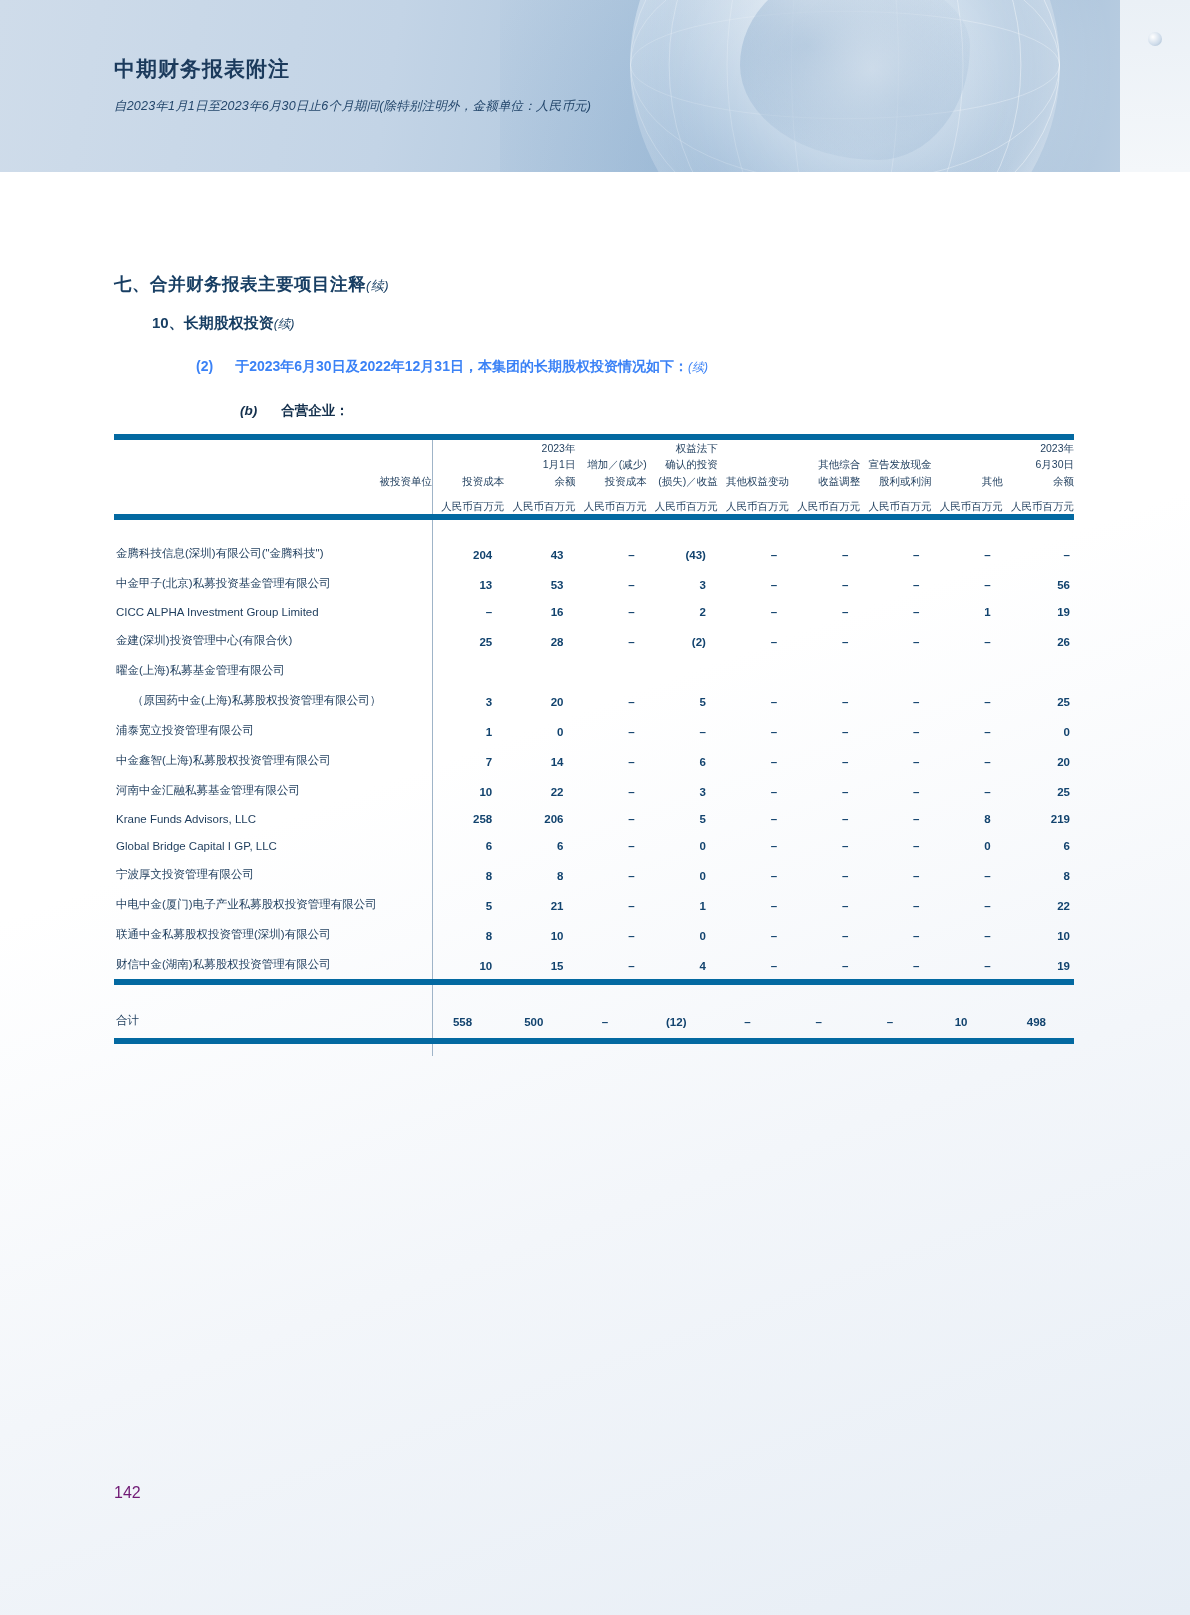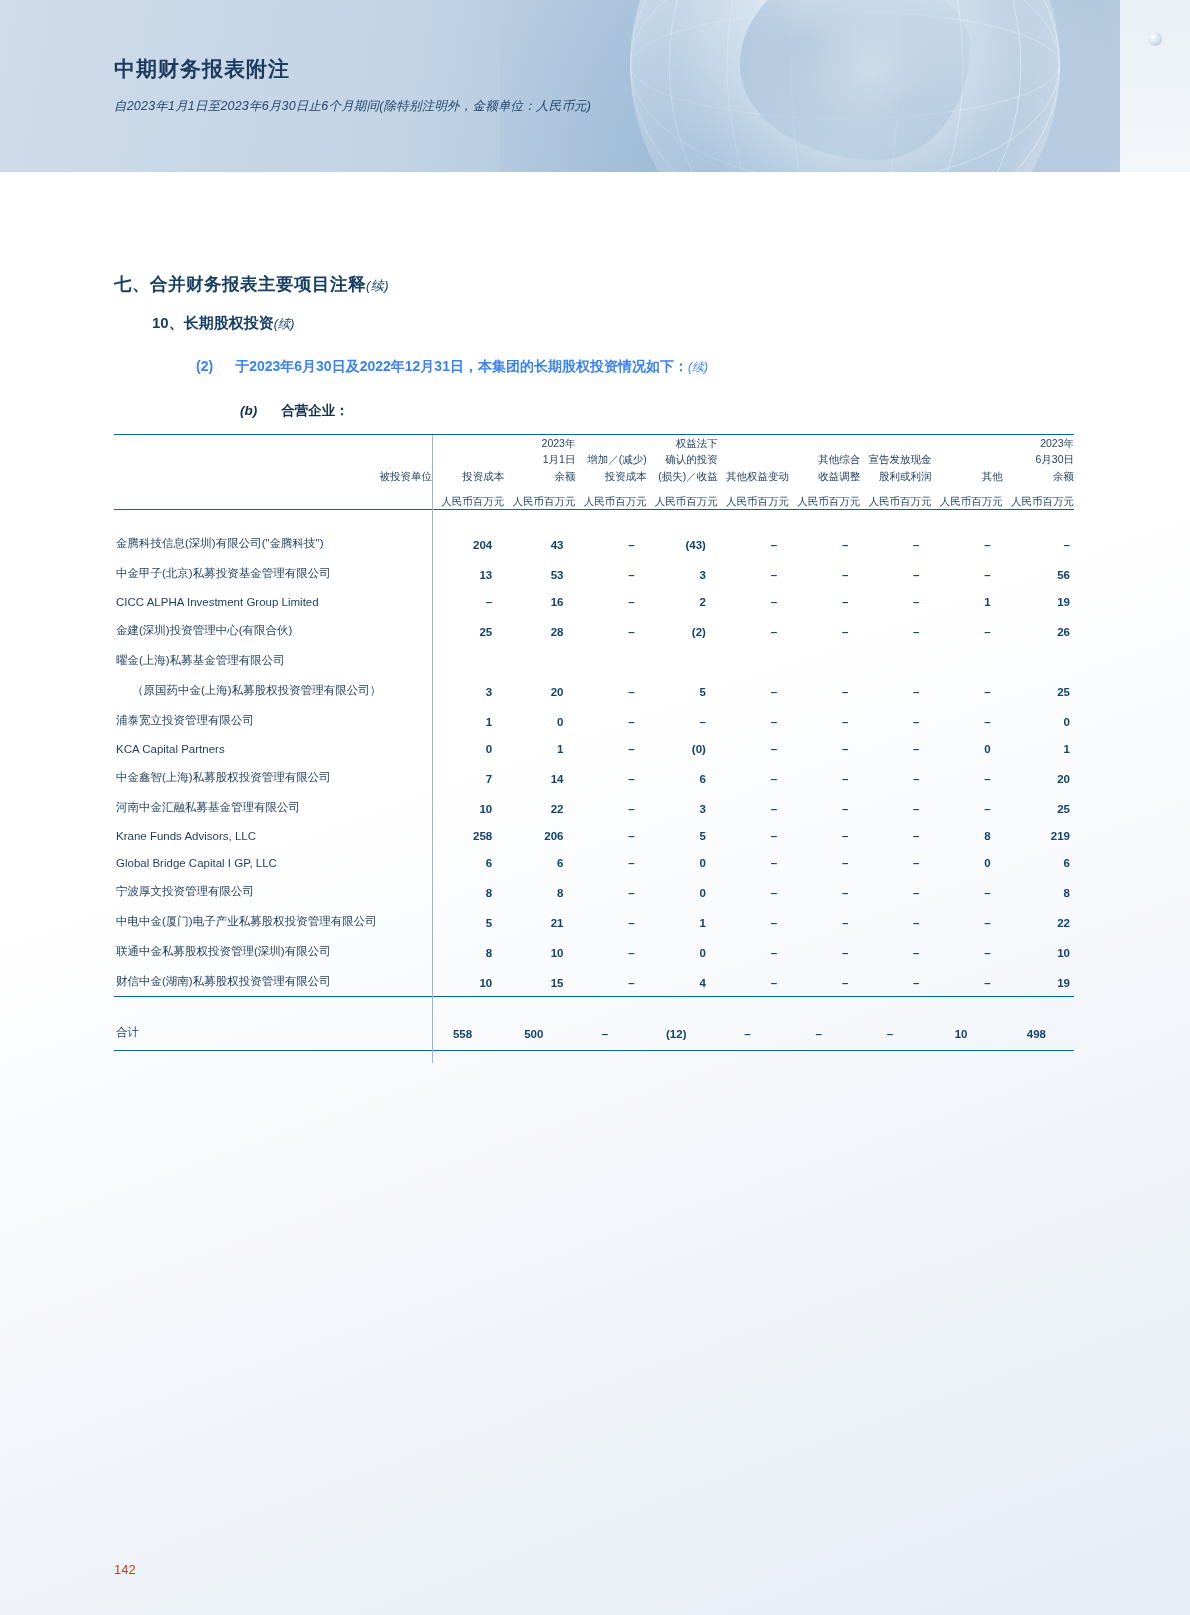--- a/index.html
+++ b/index.html
@@ -193,21 +193,21 @@
     padding-bottom: 10px;
     text-align: right;
   }
   .hdr-row th.first {
     text-align: right;
     vertical-align: bottom;
   }
   .hdr-line { display: block; white-space: nowrap; }
   .hdr-unit { display: block; white-space: nowrap; padding-top: 9px; }
 
-  .rule-top { border-top: 1px solid #0369a1; }
+  .rule-top { border-top: 6px solid #0369a1; }
 
   .vsep {
     border-left: 1px solid #9fb4c8;
   }
 
   tr.data td {
     padding-top: 7.5px;
     padding-bottom: 7.5px;
     font-size: 11.5px;
     white-space: nowrap;
@@ -236,23 +236,23 @@
   }
   tr.total td.name { text-align: left; padding-left: 2px; color: #1d3c5c; }
   tr.total td.num { text-align: center; padding-right: 12px; font-weight: bold; color: #12436e; }
   tr.total td.num:last-child { padding-right: 4px; }
 
   .spacer-row td { height: 18px; }
   .spacer-row-sm td { height: 8px; }
 
   .page-num {
     position: absolute;
-    left: 114px; top: 1562px;
-    font-size: 13px;
-    color: #c2410c;
+    left: 114px; top: 1484px;
+    font-size: 16px;
+    color: #701a75;
     z-index: 6;
   }
 </style>
 </head>
 <body>
 
 <div class="page-bg"></div>
 
 <div class="header-band">
   <div class="globe">
@@ -446,32 +446,20 @@
             <td class="num">0</td>
             <td class="num">–</td>
             <td class="num">–</td>
             <td class="num">–</td>
             <td class="num">–</td>
             <td class="num">–</td>
             <td class="num">–</td>
             <td class="num">0</td>
           </tr>
           <tr class="data">
-            <td class="name">KCA Capital Partners</td>
-            <td class="num vsep">0</td>
-            <td class="num">1</td>
-            <td class="num">–</td>
-            <td class="num">(0)</td>
-            <td class="num">–</td>
-            <td class="num">–</td>
-            <td class="num">–</td>
-            <td class="num">0</td>
-            <td class="num">1</td>
-          </tr>
-          <tr class="data">
             <td class="name">中金鑫智(上海)私募股权投资管理有限公司</td>
             <td class="num vsep">7</td>
             <td class="num">14</td>
             <td class="num">–</td>
             <td class="num">6</td>
             <td class="num">–</td>
             <td class="num">–</td>
             <td class="num">–</td>
             <td class="num">–</td>
             <td class="num">20</td>

